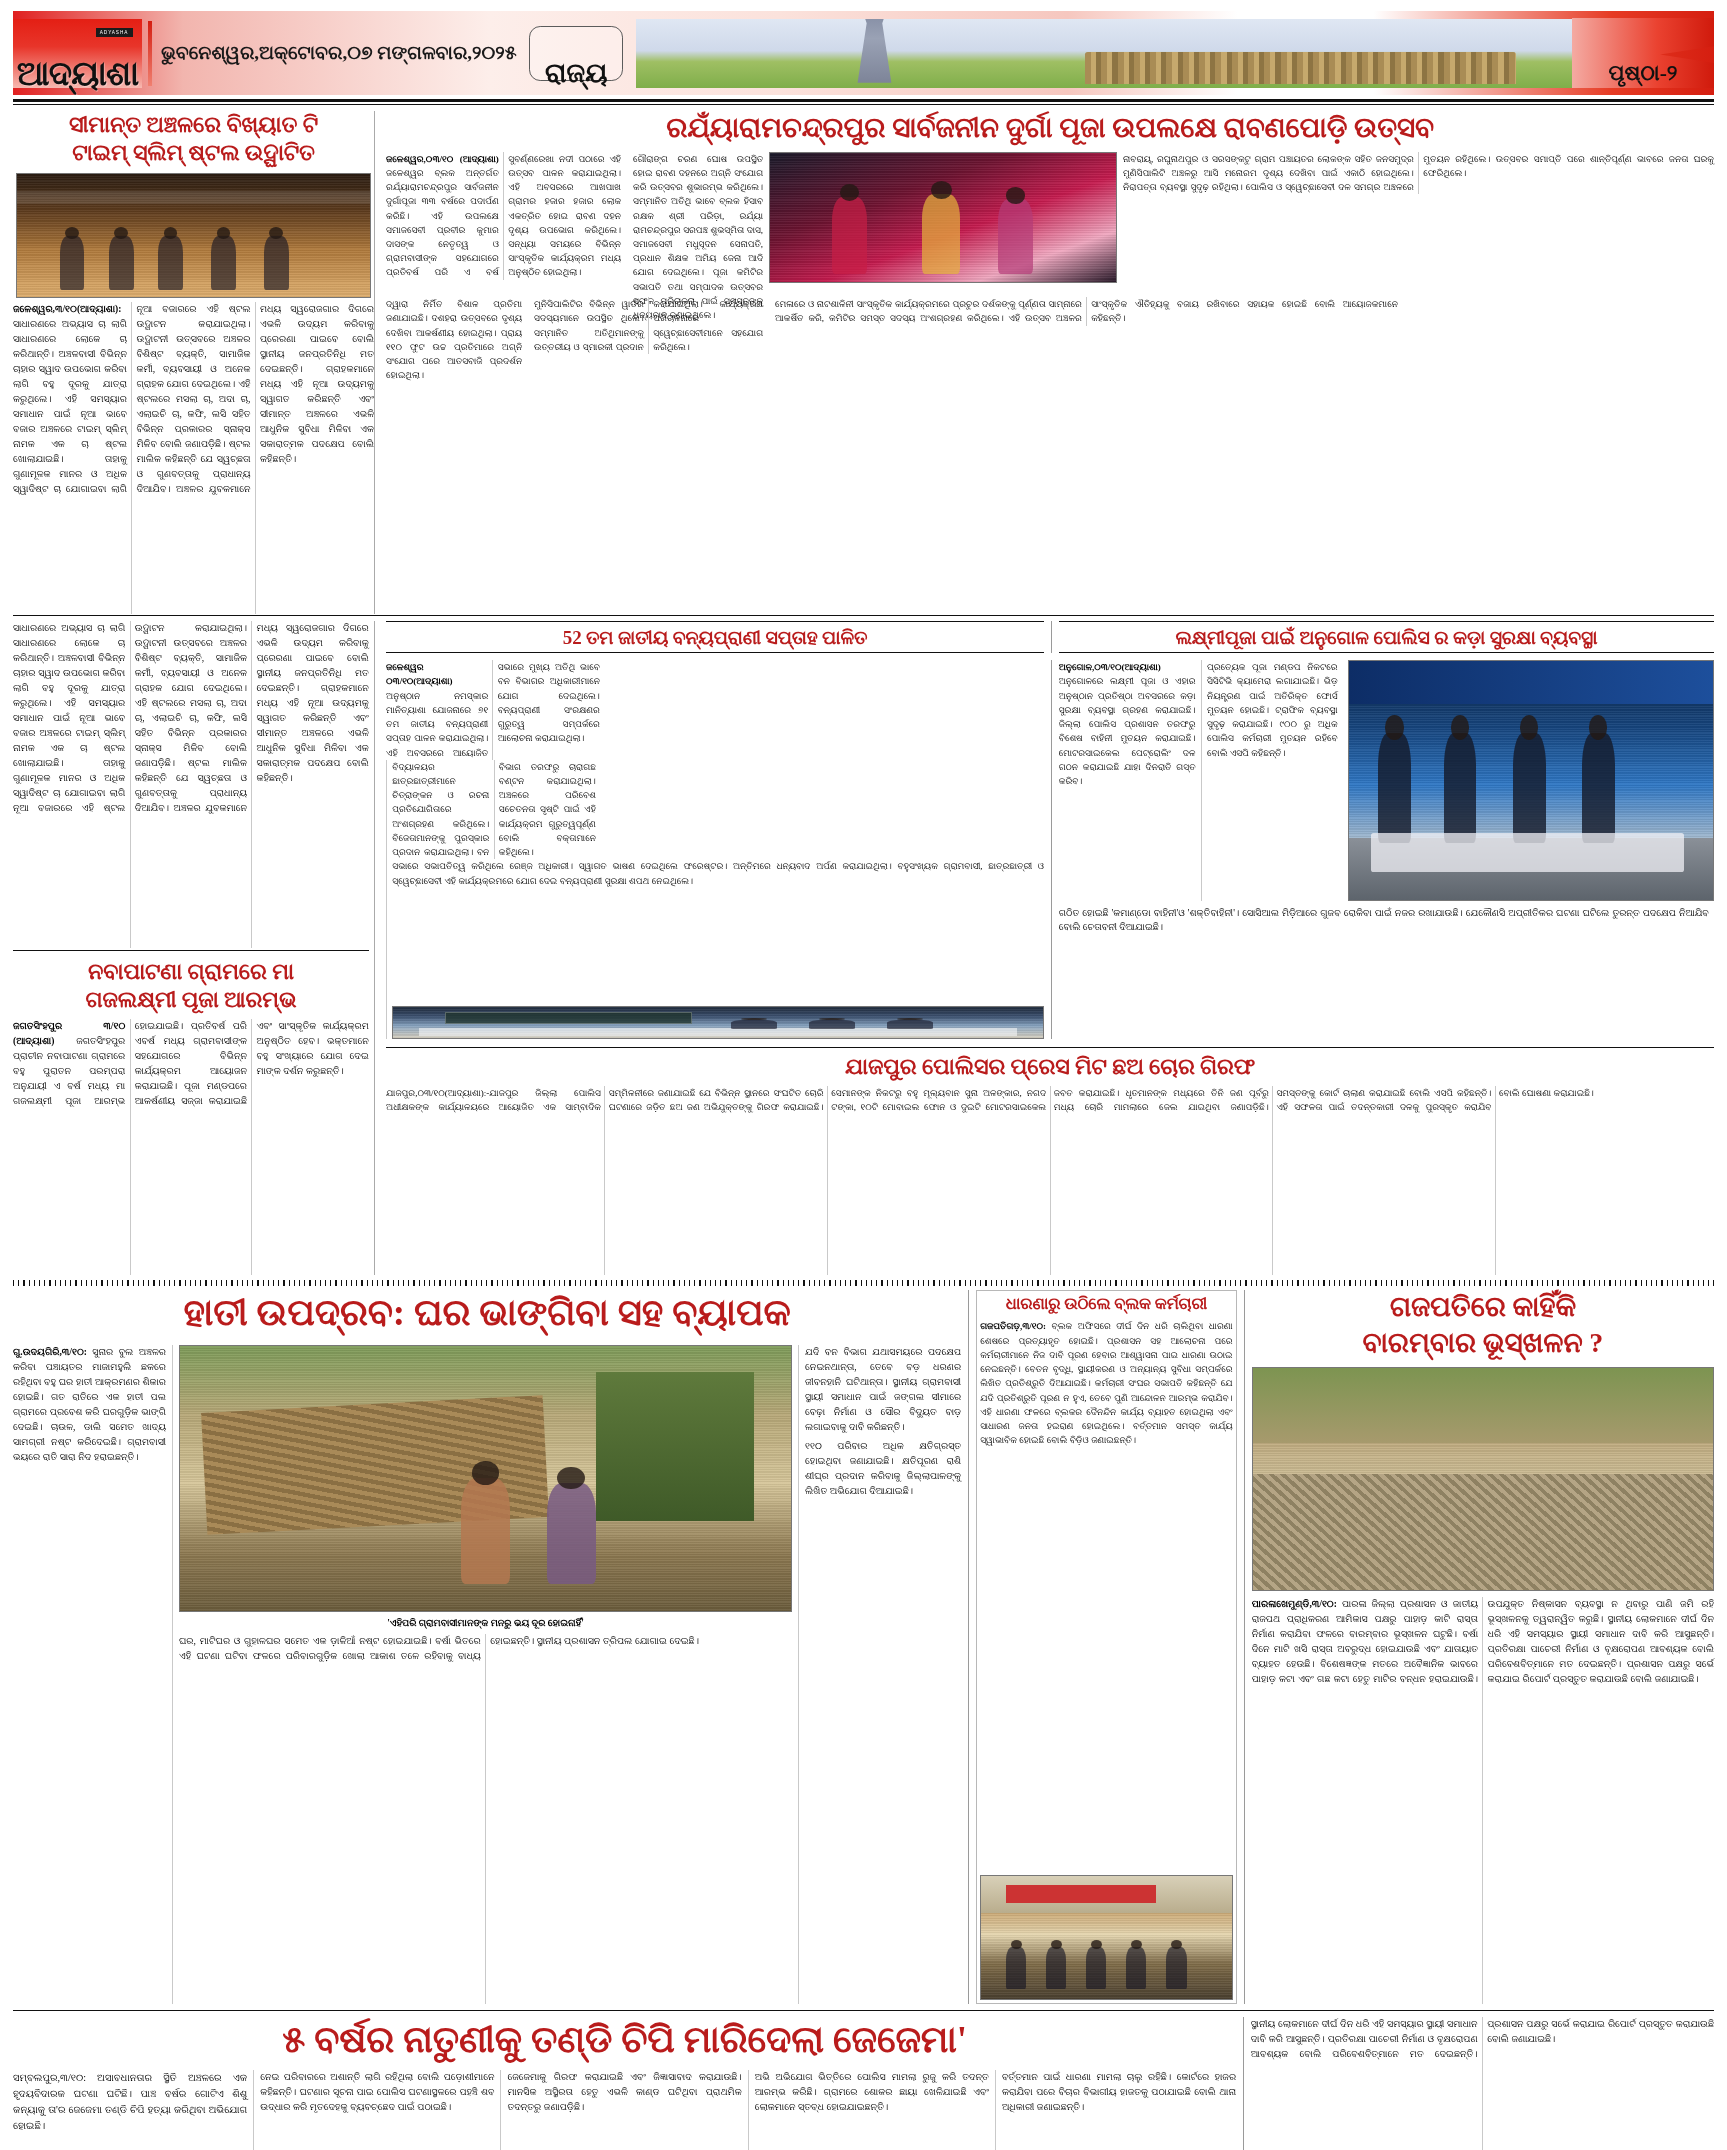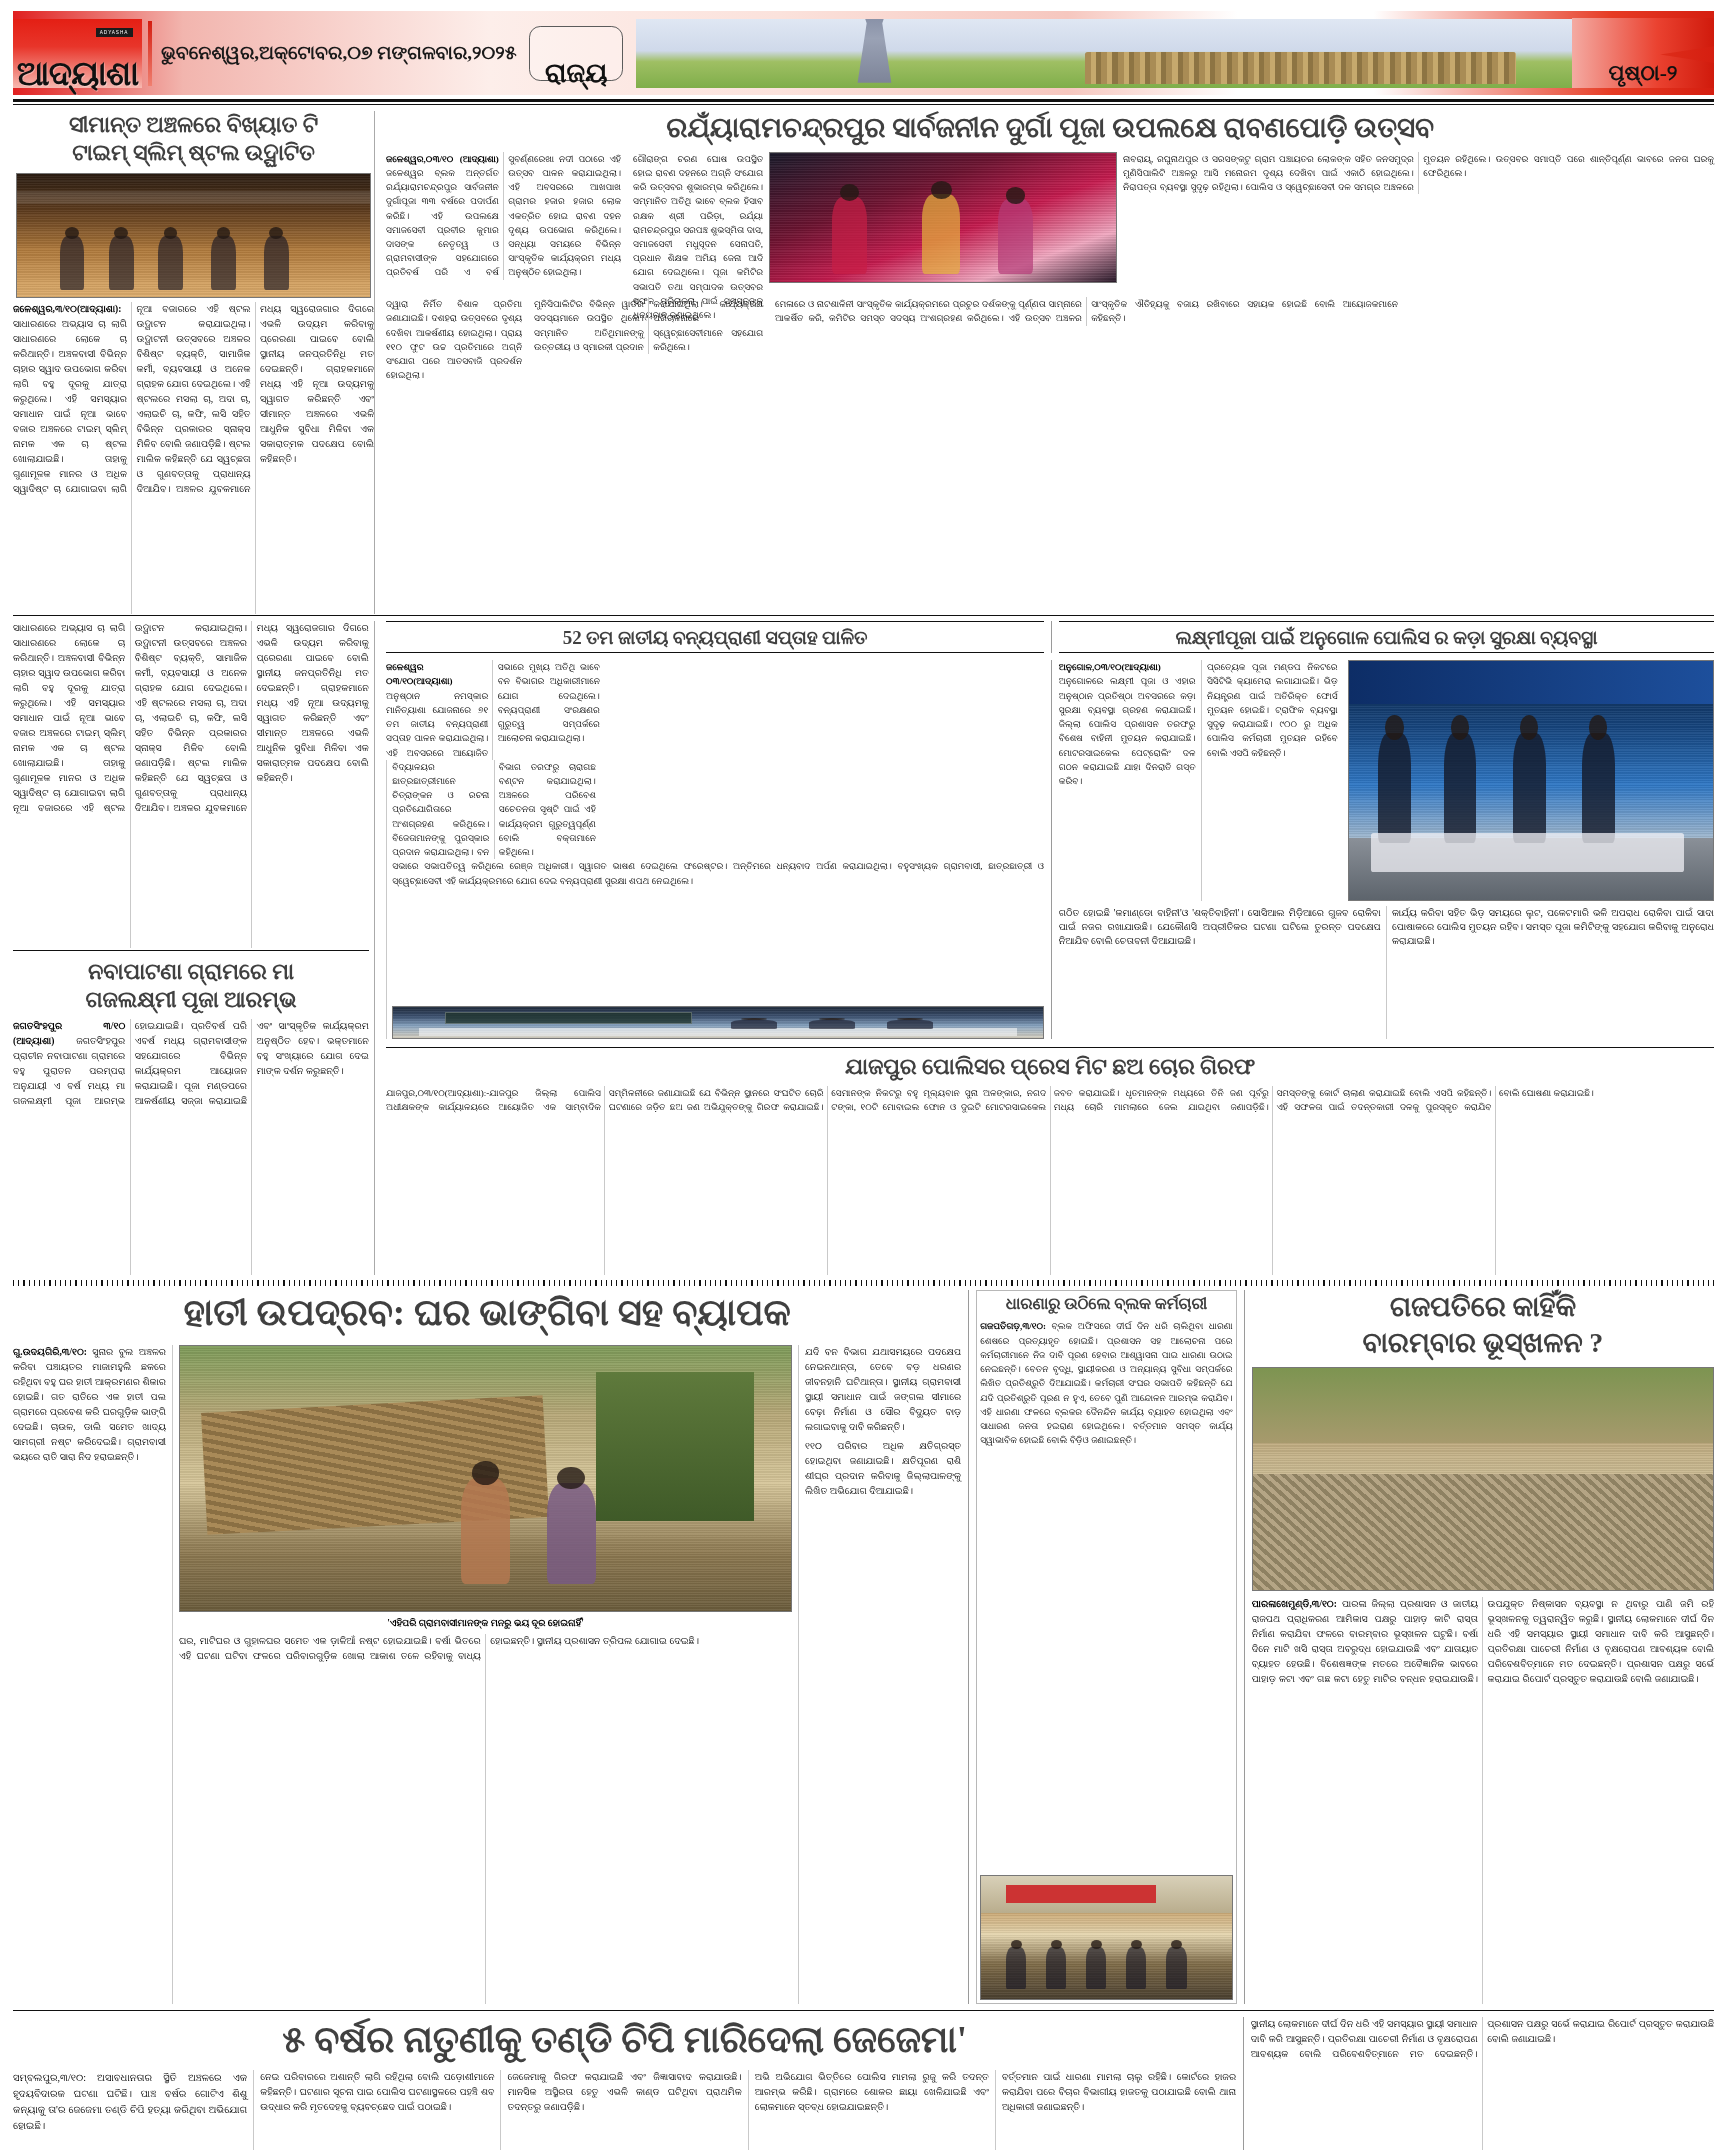--- a/index.html
+++ b/index.html
@@ -76,21 +76,21 @@
   .hr-thick{ height:2.6px; background:#111; margin:4.3px 0 0 0; }
   .hr-thin{ height:0.9px; background:#111; margin:1.7px 0 0 0; }
   .hr-dash{ height:6px; margin:4.3px 0; background-image:repeating-linear-gradient(90deg,#111 0 1.3px, transparent 1.3px 5.2px); }
   .hr-sep{ height:1.3px; background:#111; margin:6px 0; }
   .vline{ width:0.9px; background:#9a9a9a; }
 
   
   .od{ font-family:"Liberation Serif", serif;margin-top:40px; }
   .hl{
     font-family:"Liberation Serif", serif; font-weight:bold; text-align:center;
-    color:#404040; line-height:1.22; letter-spacing:-0.2px;
+    color:#b91c1c; line-height:1.22; letter-spacing:-0.2px;
   }
   .hl.xl{ font-size:37px; }
   .hl.lg{ font-size:28px; }
   .hl.md{ font-size:22.4px; }
   .hl.sm{ font-size:19px; }
   .hl.xs{ font-size:16.3px; }
 
   .body-col{
     font-family:"Liberation Serif", serif;
     font-size:10px; line-height:1.58; text-align:justify; color:#000;
@@ -293,23 +293,20 @@
               <div class="fig" style="left:26%; bottom:24%; height:46%; width:9%; background:rgba(20,25,40,.8);"></div>
               <div class="fig" style="left:45%; bottom:24%; height:46%; width:9%; background:rgba(20,25,40,.8);"></div>
               <div class="fig" style="left:64%; bottom:24%; height:46%; width:9%; background:rgba(20,25,40,.8);"></div>
               <div style="position:absolute; left:6%; bottom:12%; width:86%; height:16%; background:rgba(240,240,245,.75); border-radius:2.6px;"></div>
             </div>
           </div>
           <div class="row" style="flex:1; margin-top:4.3px;">
             <div style="flex:1; padding-right:5.2px;">
               <div class="cap">ଗଠିତ ହୋଇଛି 'କମାଣ୍ଡୋ ବାହିନୀ'ଓ 'ଶକ୍ତିବାହିନୀ'। ସୋସିଆଲ ମିଡ଼ିଆରେ ଗୁଜବ ରୋକିବା ପାଇଁ ନଜର ରଖାଯାଉଛି। ଯେକୌଣସି ଅପ୍ରୀତିକର ଘଟଣା ଘଟିଲେ ତୁରନ୍ତ ପଦକ୍ଷେପ ନିଆଯିବ ବୋଲି ଚେତାବନୀ ଦିଆଯାଇଛି।</div>
             </div>
-            <div style="flex:1; padding-left:5.2px; border-left:0.4px solid #c9c9c9;">
-              <div class="cap">କାର୍ଯ୍ୟ କରିବା ସହିତ ଭିଡ଼ ସମୟରେ ଲୁଟ, ପକେଟମାରି ଭଳି ଅପରାଧ ରୋକିବା ପାଇଁ ସାଦା ପୋଷାକରେ ପୋଲିସ ମୁତୟନ ରହିବ। ସମସ୍ତ ପୂଜା କମିଟିଙ୍କୁ ସହଯୋଗ କରିବାକୁ ଅନୁରୋଧ କରାଯାଇଛି।</div>
-            </div>
           </div>
         </div>
       </div>
 
       <div style="flex:1; display:flex; flex-direction:column; border-top:0.9px solid #111; margin-top:8px; padding-top:5.2px;">
         <div class="hl md">ଯାଜପୁର ପୋଲିସର ପ୍ରେସ ମିଟ ଛଅ ଚୋର ଗିରଫ</div>
         <div class="body-col cols6" style="flex:1; margin-top:5.2px; font-size:9px;">ଯାଜପୁର,୦୩/୧୦(ଆଦ୍ୟାଶା):-ଯାଜପୁର ଜିଲ୍ଲା ପୋଲିସ ଅଧୀକ୍ଷକଙ୍କ କାର୍ଯ୍ୟାଳୟରେ ଆୟୋଜିତ ଏକ ସାମ୍ବାଦିକ ସମ୍ମିଳନୀରେ ଜଣାଯାଇଛି ଯେ ବିଭିନ୍ନ ସ୍ଥାନରେ ସଂଘଟିତ ଚୋରି ଘଟଣାରେ ଜଡ଼ିତ ଛଅ ଜଣ ଅଭିଯୁକ୍ତଙ୍କୁ ଗିରଫ କରାଯାଇଛି। ସେମାନଙ୍କ ନିକଟରୁ ବହୁ ମୂଲ୍ୟବାନ ସୁନା ଅଳଙ୍କାର, ନଗଦ ଟଙ୍କା, ୧୦ଟି ମୋବାଇଲ ଫୋନ ଓ ଦୁଇଟି ମୋଟରସାଇକେଲ ଜବତ କରାଯାଇଛି। ଧୃତମାନଙ୍କ ମଧ୍ୟରେ ତିନି ଜଣ ପୂର୍ବରୁ ମଧ୍ୟ ଚୋରି ମାମଲାରେ ଜେଲ ଯାଇଥିବା ଜଣାପଡ଼ିଛି। ସମସ୍ତଙ୍କୁ କୋର୍ଟ ଚାଲାଣ କରାଯାଇଛି ବୋଲି ଏସପି କହିଛନ୍ତି। ଏହି ସଫଳତା ପାଇଁ ତଦନ୍ତକାରୀ ଦଳକୁ ପୁରସ୍କୃତ କରାଯିବ ବୋଲି ଘୋଷଣା କରାଯାଇଛି।</div>
       </div>
     </div>
   </div>

